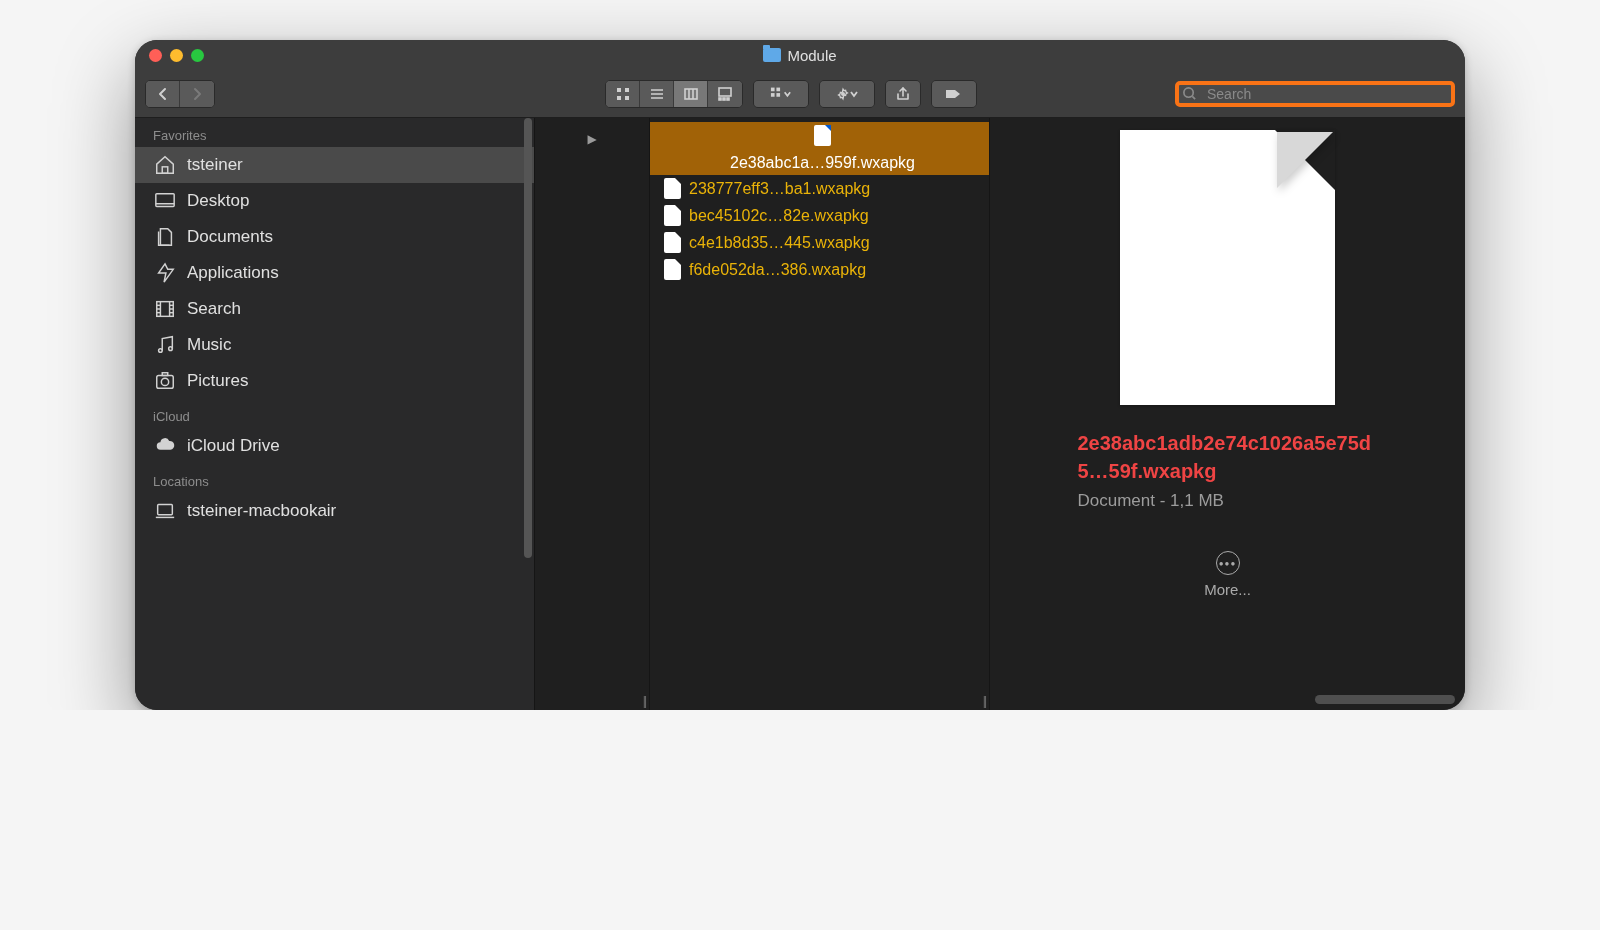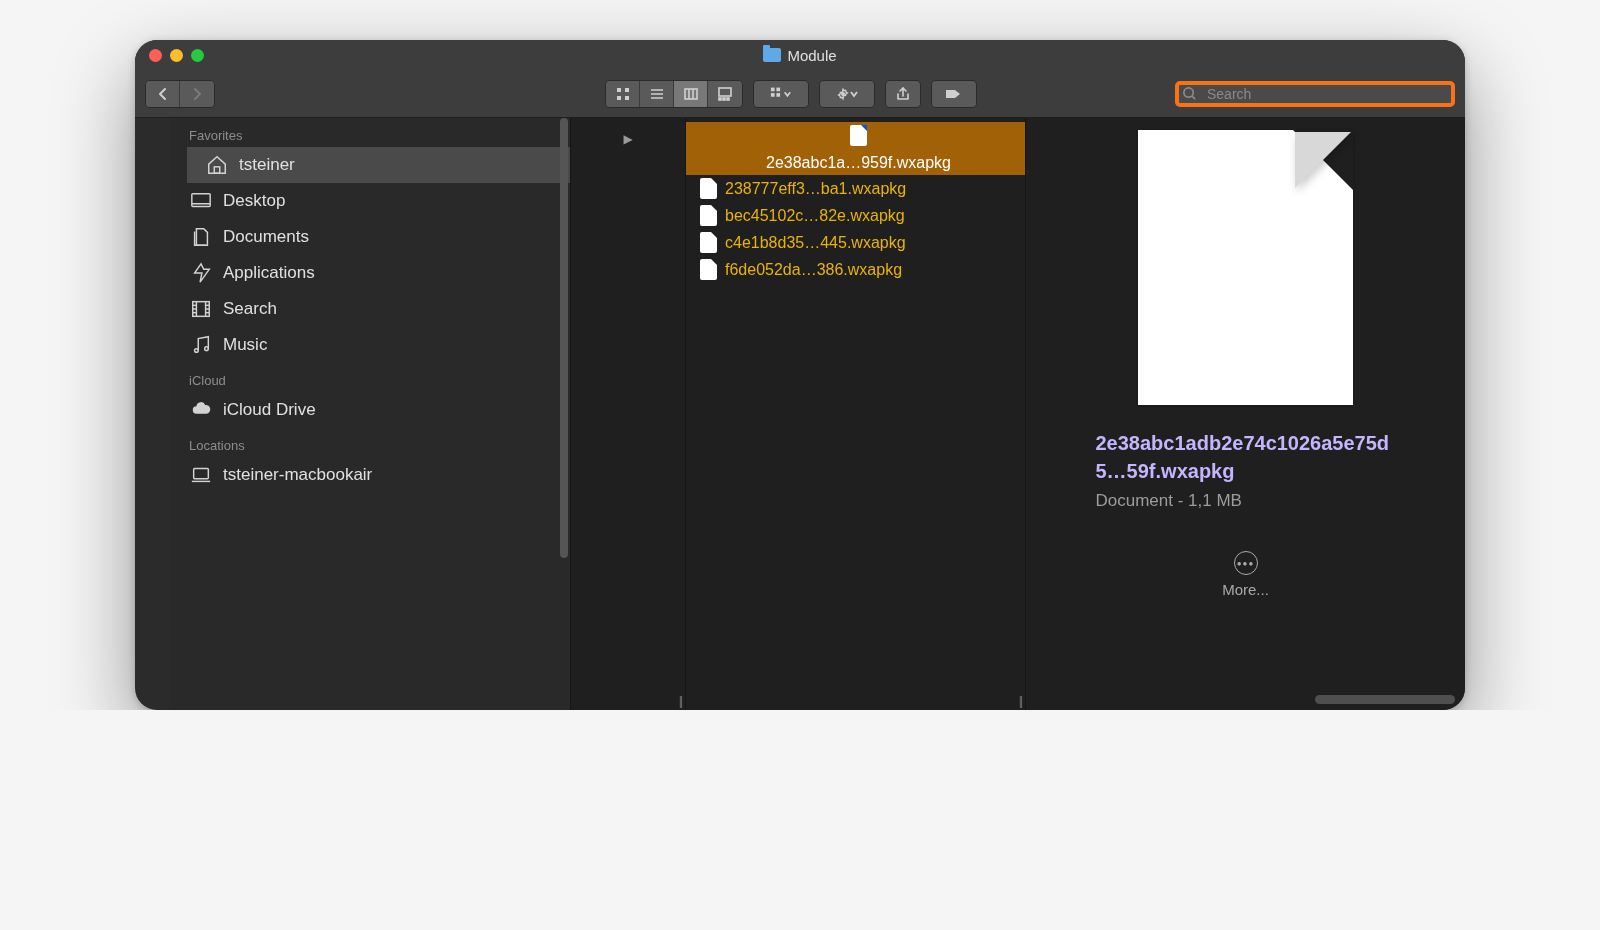--- a/index.html
+++ b/index.html
@@ -119,21 +119,20 @@
   .search-input::placeholder { color: #8a8a8a; }
   .search-icon-pos {
     position: absolute; left: 7px; top: 5px;
     color: #8a8a8a;
   }
   
   .main {
     flex: 1;
     display: flex;
     overflow: hidden;
-    padding-left: 36px;
   }
   
   .sidebar {
     width: 400px;
     background: #29292a;
     border-right: 1px solid #151515;
     overflow-y: auto;
     position: relative;
   }
   .sidebar-scrollbar {
@@ -152,21 +151,21 @@
   }
   .sidebar-item {
     display: flex;
     align-items: center;
     gap: 10px;
     padding: 6px 18px;
     color: #e0e0e0;
     font-size: 17px;
     cursor: pointer;
   }
-  .sidebar-item.selected { background: #4a4a4a; margin-left: 16px; }
+  .sidebar-item.selected { background: #4a4a4a; }
   .sidebar-icon {
     width: 24px; height: 24px;
     display: flex;
     align-items: center;
     justify-content: center;
     color: #d2d2d2;
   }
   .sidebar-icon svg { width: 22px; height: 22px; }
   
   .column {
@@ -244,21 +243,21 @@
     content:"";
     position:absolute;
     top: 2px; right: -58px;
     width:0; height:0;
     border-style: solid;
     border-width: 56px 56px 0 0;
     border-color: #d8d8d8 transparent transparent transparent;
     filter: drop-shadow(2px 4px 4px rgba(0,0,0,0.2));
   }
   .preview-title {
-    color: #c4b5fd;
+    color: #ef4444;
     font-size: 20px;
     font-weight: 600;
     text-align: left;
     width: 300px;
     line-height: 1.4;
     word-break: break-all;
   }
   .preview-sub {
     color: #9c9c9c;
     font-size: 17px;
@@ -479,20 +478,30 @@
       <div class="sidebar-item">
         <span class="sidebar-icon">
             <svg viewBox="0 0 24 24" fill="none" stroke="currentColor" stroke-width="1.6">
               <path d="M9 18V5l11-2v13"></path>
               <circle cx="7" cy="18" r="2"></circle>
               <circle cx="18" cy="16" r="2"></circle>
             </svg>
           </span>
         <span>Music</span>
       </div>
+      <div class="sidebar-item">
+        <span class="sidebar-icon">
+            <svg viewBox="0 0 24 24" fill="none" stroke="currentColor" stroke-width="1.6">
+              <rect x="3" y="6" width="18" height="14" rx="2"></rect>
+              <circle cx="12" cy="13" r="4"></circle>
+              <rect x="9" y="3" width="6" height="3"></rect>
+            </svg>
+          </span>
+        <span>Pictures</span>
+      </div>
 
       <div class="section-label">iCloud</div>
       <div class="sidebar-item">
         <span class="sidebar-icon">
             <svg viewBox="0 0 24 24" fill="currentColor">
               <path d="M18 16H7a4 4 0 0 1 0-8 5 5 0 0 1 9.6-1.5A4 4 0 0 1 18 16z"></path>
             </svg>
           </span>
         <span>iCloud Drive</span>
       </div>

